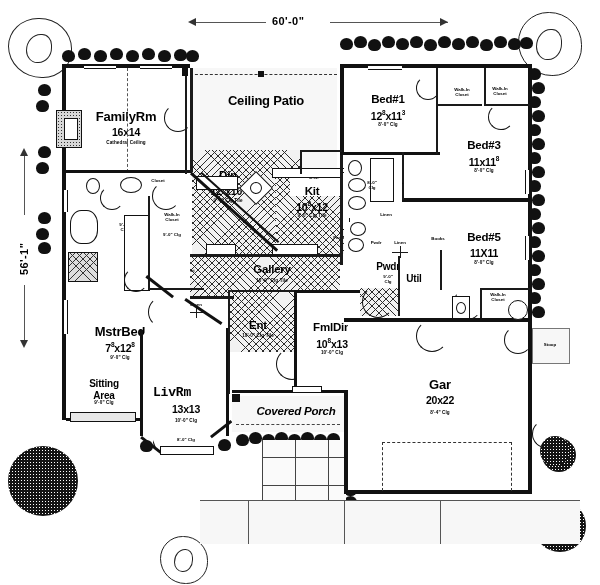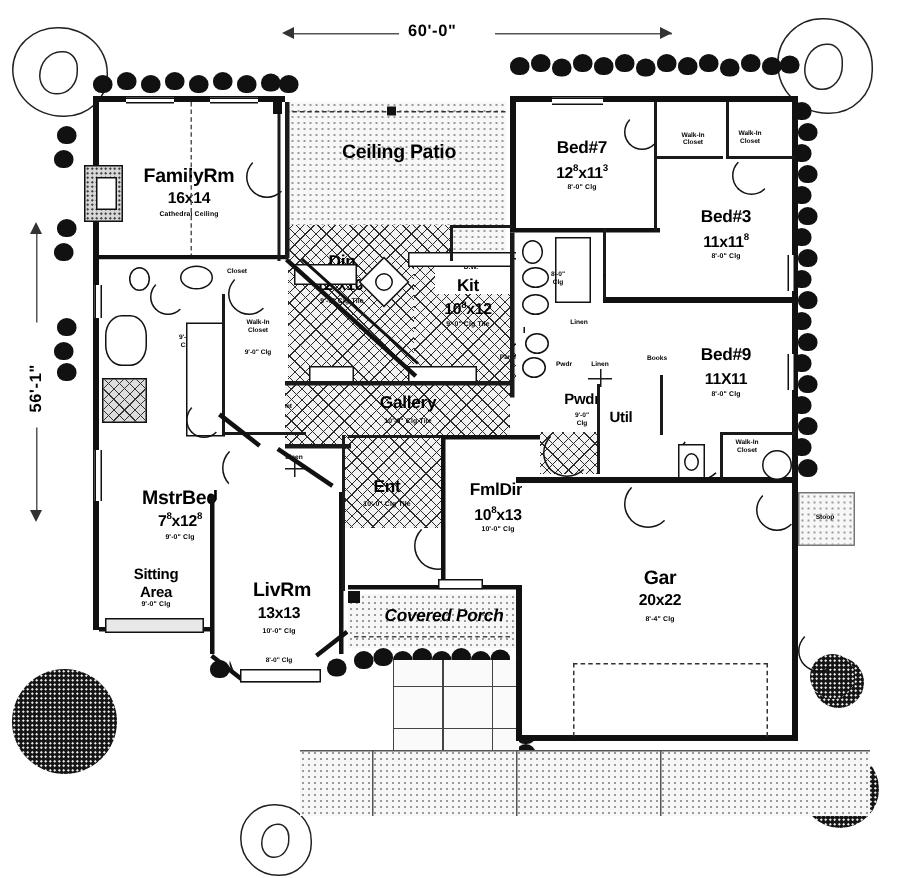--- a/index.html
+++ b/index.html
@@ -331,21 +331,21 @@
   <div class="sw-br" style="left:148px;top:296px;width:30px;height:30px;"></div>
 
   <div class="wall light" style="left:63px;top:300px;width:3px;height:34px;background:#fff;border-left:1px solid #111;border-right:1px solid #111;"></div>
   <div class="wall light" style="left:63px;top:190px;width:3px;height:22px;background:#fff;border-left:1px solid #111;border-right:1px solid #111;"></div>
 
   <div class="wall" style="left:66px;top:418px;width:76px;height:3px;"></div>
   <div class="fx" style="left:70px;top:412px;width:64px;height:8px;background:#e8e8e8;"></div>
 
   <div class="room" style="left:142px;top:300px;width:86px;height:152px;
               clip-path:polygon(32% 0%, 100% 28%, 100% 72%, 86% 100%, 18% 100%, 0% 72%, 0% 24%);"></div>
-  <div class="lbl rname big" style="left:188px;top:386px;">LivRm</div>
+  <div class="lbl rname big" style="left:172px;top:386px;font-family:Liberation Mono, monospace;">LivRm</div>
   <div class="lbl rdim" style="left:186px;top:403px;">13x13</div>
   <div class="lbl rclg" style="left:186px;top:418px;">10'-0" Clg</div>
   <div class="tiny" style="left:186px;top:437px;">8'-0" Clg</div>
 
   <div class="abs" style="left:140px;top:296px;width:34px;height:34px;
               border-top:3px solid #111;transform:rotate(38deg);transform-origin:right top;"></div>
   <div class="abs" style="left:186px;top:298px;width:44px;height:3px;background:#111;
               transform:rotate(34deg);transform-origin:left top;"></div>
   <div class="wall" style="left:140px;top:330px;width:3px;height:106px;"></div>
   <div class="wall" style="left:226px;top:328px;width:3px;height:108px;"></div>
@@ -366,21 +366,21 @@
   </div>
   <div class="lbl rclg" style="left:332px;top:350px;">10'-0" Clg</div>
 
   <div class="fill-stipple" style="left:232px;top:396px;width:112px;height:36px;"></div>
   <div class="lbl rname" style="left:296px;top:406px;font-style:italic;">Covered Porch</div>
   <div class="abs" style="left:236px;top:424px;width:104px;border-top:1px dashed #444;"></div>
   <div class="fx" style="left:232px;top:394px;width:6px;height:6px;background:#111;"></div>
   <div class="fx" style="left:292px;top:386px;width:28px;height:5px;background:#fff;"></div>
 
   <div class="room" style="left:344px;top:68px;width:92px;height:86px;"></div>
-  <div class="lbl rname" style="left:388px;top:94px;">Bed#7</div>
+  <div class="lbl rname" style="left:388px;top:94px;">Bed#1</div>
   <div class="lbl rdim" style="left:388px;top:109px;">
     <span>12</span><span class="sup">8</span><span>x11</span><span class="sup">3</span>
   </div>
   <div class="lbl rclg" style="left:388px;top:122px;">8'-0" Clg</div>
   <div class="wall light" style="left:368px;top:65px;width:34px;height:3px;background:#fff;border-top:1px solid #111;border-bottom:1px solid #111;"></div>
   <div class="wall" style="left:340px;top:64px;width:4px;height:90px;"></div>
   <div class="wall" style="left:340px;top:152px;width:100px;height:3px;"></div>
   <div class="wall thin" style="left:436px;top:68px;width:2px;height:86px;"></div>
   <div class="tiny" style="left:462px;top:87px;">Walk-In
 Closet</div>
@@ -397,21 +397,21 @@
 Closet</div>
   <div class="wall thin" style="left:484px;top:104px;width:46px;height:2px;"></div>
   <div class="wall thin" style="left:484px;top:68px;width:2px;height:38px;"></div>
   <div class="sw-br" style="left:488px;top:104px;width:24px;height:24px;"></div>
   <div class="wall" style="left:402px;top:198px;width:128px;height:4px;"></div>
   <div class="wall light" style="left:525px;top:170px;width:3px;height:24px;background:#fff;border-left:1px solid #111;border-right:1px solid #111;"></div>
   <div class="wall thin" style="left:402px;top:152px;width:2px;height:48px;"></div>
   <div class="sw-br" style="left:376px;top:156px;width:30px;height:30px;"></div>
 
   <div class="room" style="left:440px;top:202px;width:88px;height:86px;"></div>
-  <div class="lbl rname" style="left:484px;top:232px;">Bed#9</div>
+  <div class="lbl rname" style="left:484px;top:232px;">Bed#5</div>
   <div class="lbl rdim" style="left:484px;top:247px;">11X11</div>
   <div class="lbl rclg" style="left:484px;top:260px;">8'-0" Clg</div>
   <div class="tiny" style="left:498px;top:292px;">Walk-In
 Closet</div>
   <div class="wall thin" style="left:480px;top:288px;width:50px;height:2px;"></div>
   <div class="wall thin" style="left:480px;top:288px;width:2px;height:52px;"></div>
   <div class="sw-br" style="left:452px;top:290px;width:28px;height:28px;"></div>
   <div class="tiny" style="left:438px;top:236px;">Books</div>
 
   <div class="room" style="left:344px;top:156px;width:58px;height:62px;"></div>

